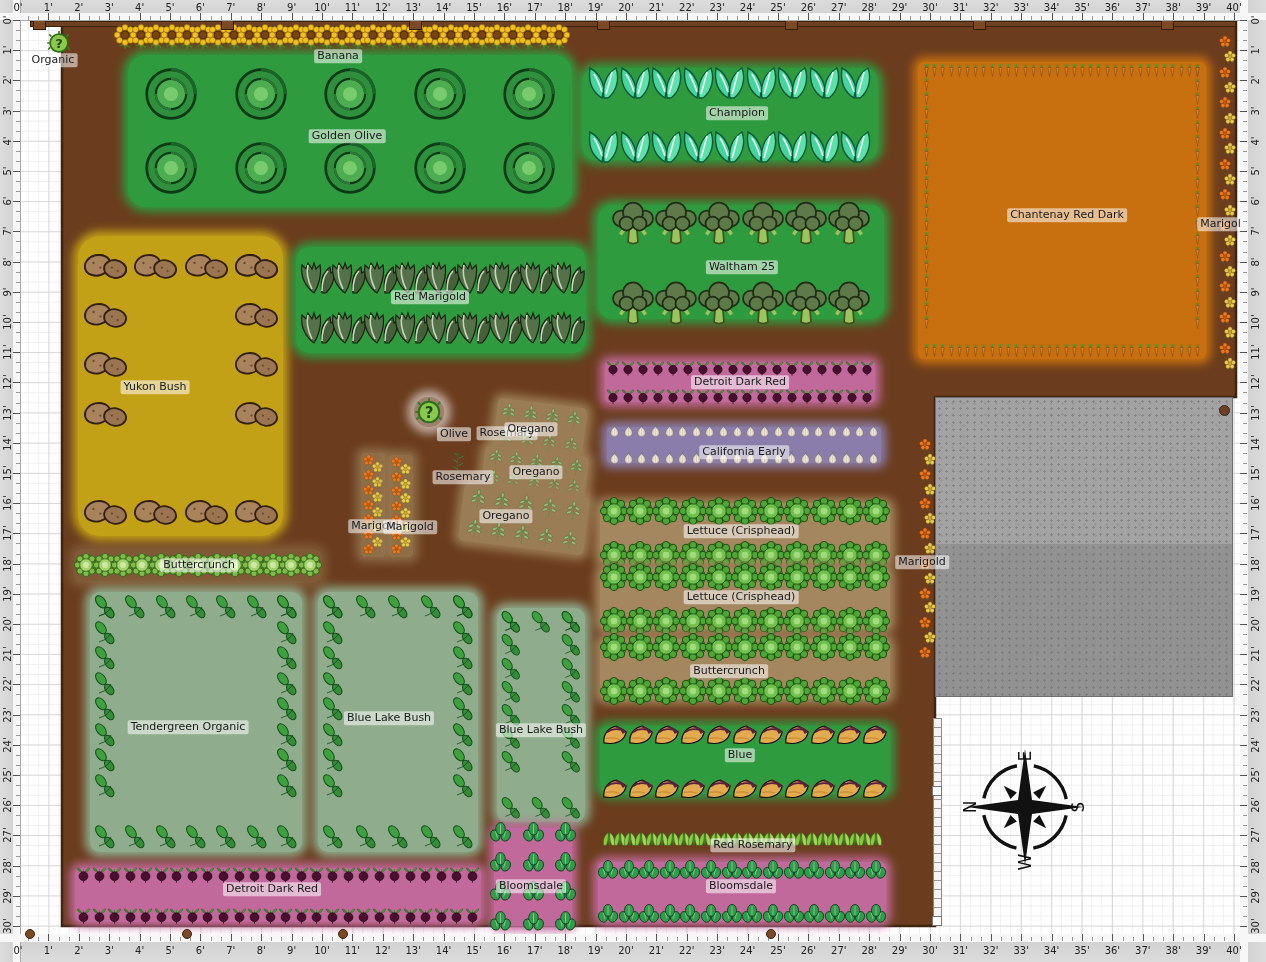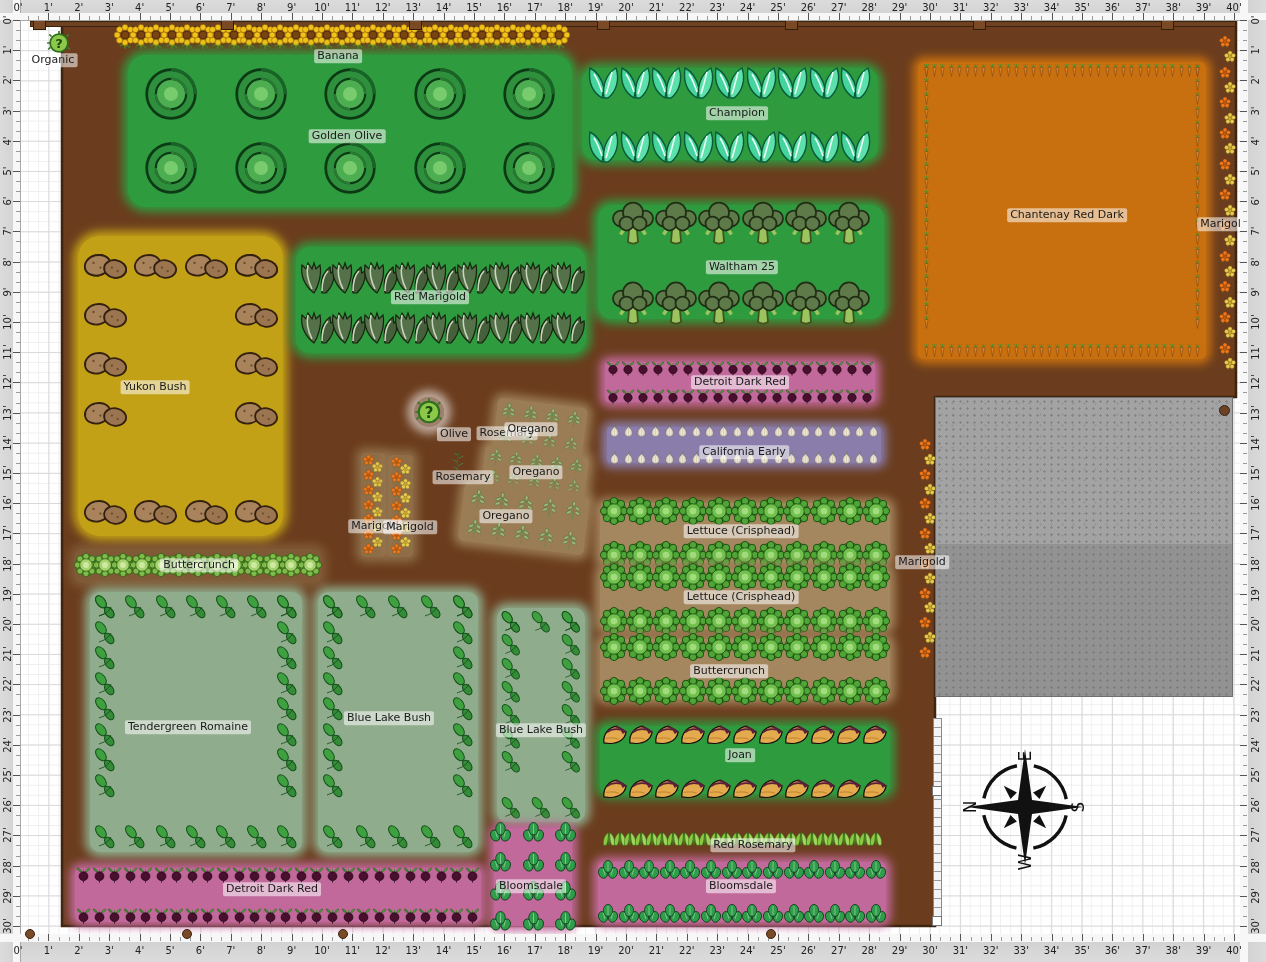--- a/index.html
+++ b/index.html
@@ -2358,24 +2358,24 @@
         <div class="bed-label" style="left: 742px; top: 267px;">Waltham 25</div>
         <div class="bed-label" style="left: 740px; top: 382px;">Detroit Dark Red</div>
         <div class="bed-label" style="left: 744px; top: 452px;">California Early</div>
         <div class="bed-label" style="left: 531px; top: 429px;">Oregano</div>
         <div class="bed-label" style="left: 536px; top: 472px;">Oregano</div>
         <div class="bed-label" style="left: 506px; top: 516px;">Oregano</div>
         <div class="bed-label" style="left: 741px; top: 531px;">Lettuce (Crisphead)</div>
         <div class="bed-label" style="left: 741px; top: 597px;">Lettuce (Crisphead)</div>
         <div class="bed-label" style="left: 729px; top: 671px;">Buttercrunch</div>
         <div class="bed-label" style="left: 199px; top: 565px;">Buttercrunch</div>
-        <div class="bed-label" style="left: 188px; top: 727px;">Tendergreen Romaine</div>
+        <div class="bed-label" style="left: 188px; top: 727px;">Tendergreen Organic</div>
         <div class="bed-label" style="left: 389px; top: 718px;">Blue Lake Bush</div>
         <div class="bed-label" style="left: 541px; top: 730px;">Blue Lake Bush</div>
-        <div class="bed-label" style="left: 740px; top: 755px;">Joan</div>
+        <div class="bed-label" style="left: 740px; top: 755px;">Blue</div>
         <div class="bed-label" style="left: 753px; top: 845px;">Red Rosemary</div>
         <div class="bed-label" style="left: 741px; top: 886px;">Bloomsdale</div>
         <div class="bed-label" style="left: 531px; top: 886px;">Bloomsdale</div>
         <div class="bed-label" style="left: 272px; top: 889px;">Detroit Dark Red</div>
         <div class="float-label" style="left: 507px; top: 433px; z-index: 4;">Rosemary</div>
         <div class="float-label" style="left: 463px; top: 477px; z-index: 6;">Rosemary</div>
         <div class="float-label" style="left: 375px; top: 526px; z-index: 4;">Marigold</div>
         <div class="float-label" style="left: 410px; top: 527px; z-index: 5;">Marigold</div>
         <div class="float-label" style="left: 922px; top: 562px; z-index: 6;">Marigold</div>
         <div class="float-label" style="left: 1224px; top: 224px; z-index: 6;">Marigold</div>

